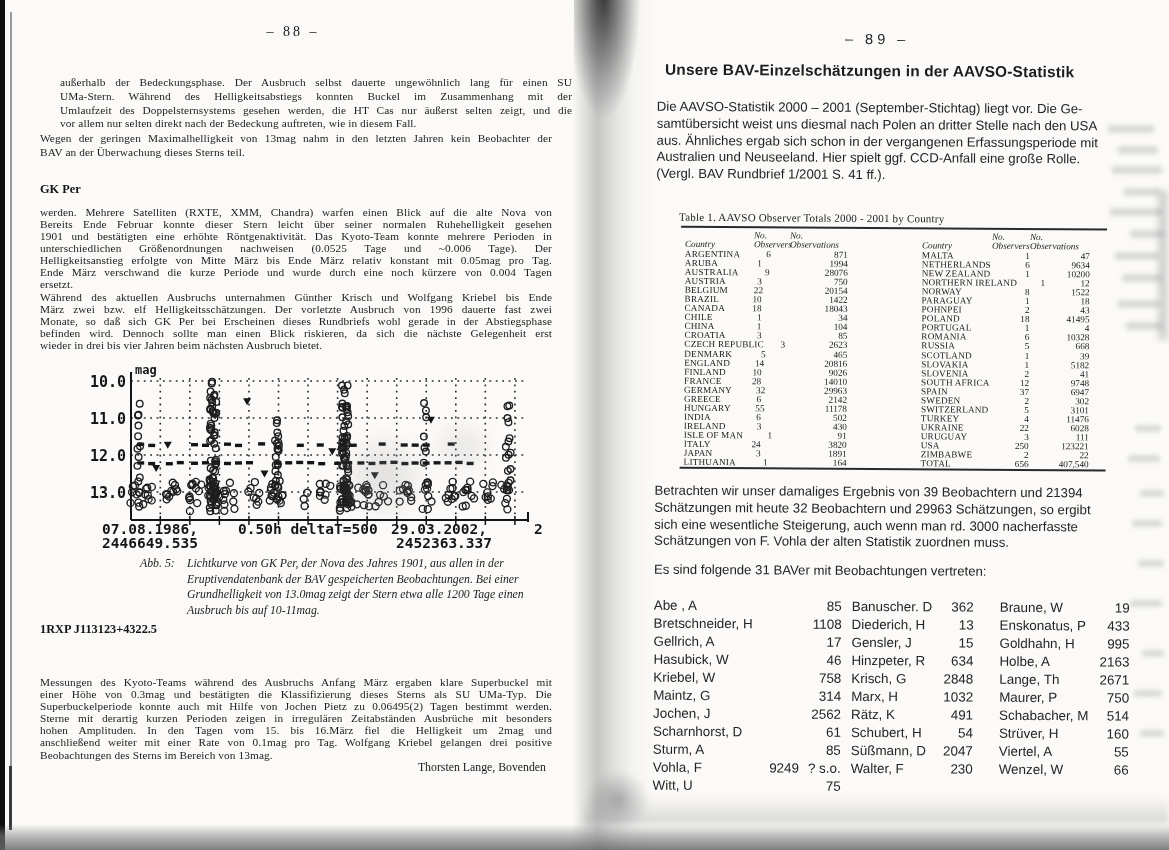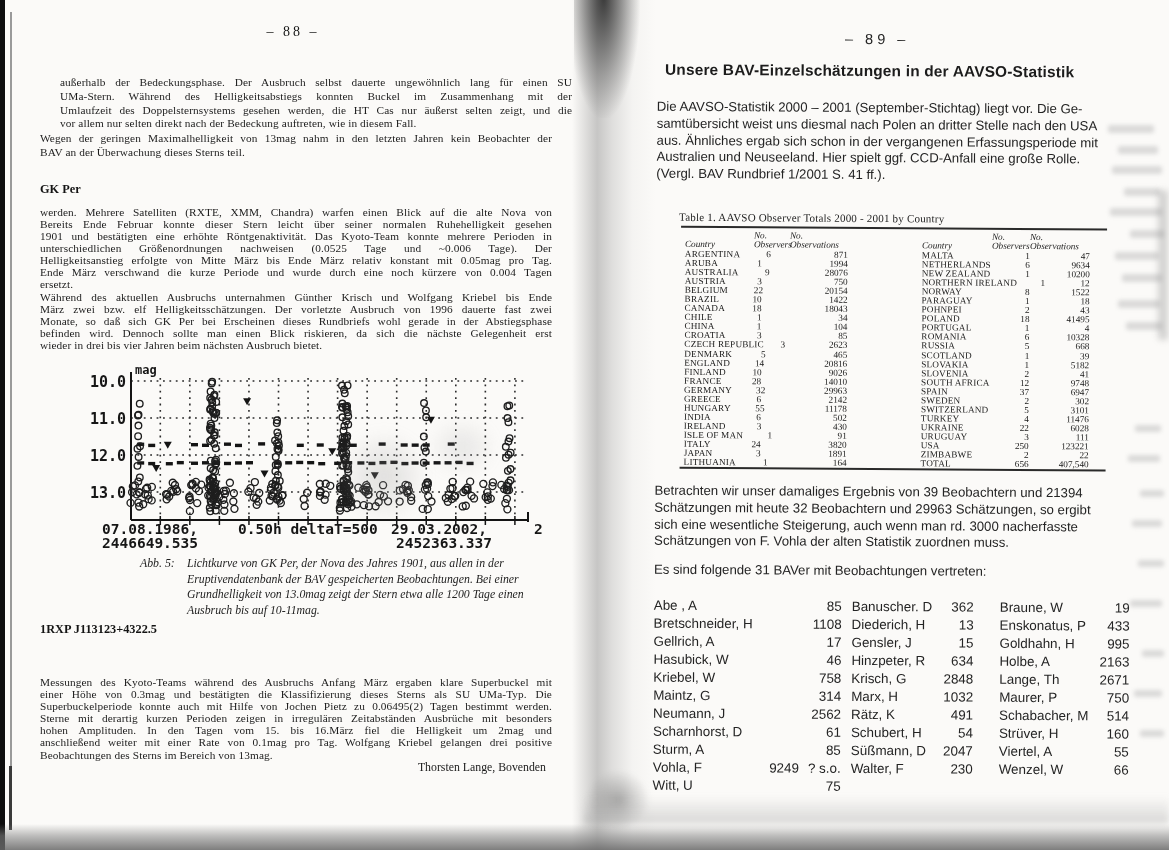--- a/index.html
+++ b/index.html
@@ -913,21 +913,21 @@
         </div>
         <div class="orow">
           <span class="oname">Kriebel, W</span>
           <span class="onum">758</span>
         </div>
         <div class="orow">
           <span class="oname">Maintz, G</span>
           <span class="onum">314</span>
         </div>
         <div class="orow">
-          <span class="oname">Neumann, J</span>
+          <span class="oname">Jochen, J</span>
           <span class="onum">2562</span>
         </div>
         <div class="orow">
           <span class="oname">Scharnhorst, D</span>
           <span class="onum">61</span>
         </div>
         <div class="orow">
           <span class="oname">Sturm, A</span>
           <span class="onum">85</span>
         </div>

